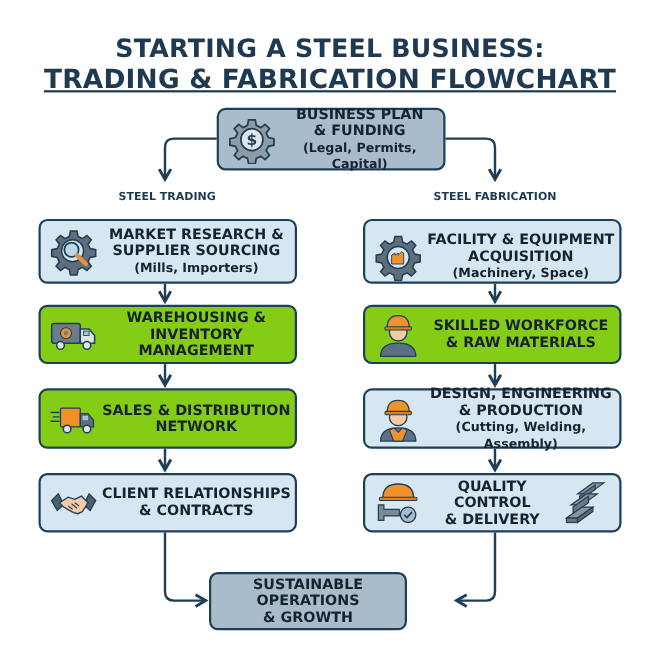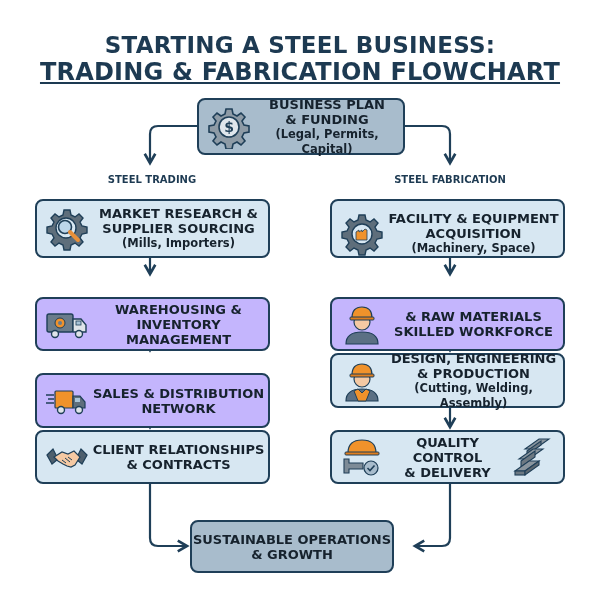--- a/index.html
+++ b/index.html
@@ -12,21 +12,21 @@
     color: #1d3a52; font-weight: bold; font-size: 23px; letter-spacing: 0.2px;
   }
   #title-1 { top: 32px; }
   #title-2 { top: 58px; font-size: 24px; text-decoration: underline; }
   svg.connectors { position: absolute; left: 0; top: 0; width: 600px; height: 600px; }
   .box {
     position: absolute; box-sizing: border-box; border: 2px solid #1f3f58; border-radius: 8px;
     display: flex; align-items: center;
   }
   .box.light { background: #d7e7f2; }
-  .box.gray { background: #c4b5fd; margin-top: 20px; }
+  .box.gray { background: #84cc16; }
   .box.steel { background: #a8bccc; }
   .box .text {
     flex: 1; text-align: center; color: #16222d; font-weight: bold; font-size: 13px; line-height: 15px;
   }
   .box .text .sub { font-weight: bold; font-size: 11.5px; line-height: 15px; display: block; }
   .box .text .main { display: block; }
   .icon { width: 44px; height: 44px; margin-left: 8px; flex: 0 0 auto; }
   .icon svg { width: 44px; height: 44px; display: block; }
   .section-title {
     position: absolute; color: #1d3a52; font-weight: bold; font-size: 10px; text-align: center; width: 240px;
@@ -162,22 +162,22 @@
 <div class="box gray" style="left:330px; top:277px; width:235px; height:54px;">
   <div class="icon">
     <svg viewBox="0 0 44 44">
       <path d="M6,42 q0,-12 16,-12 q16,0 16,12 z" fill="#5b7084" stroke="#1f3f58" stroke-width="1.2"></path>
       <circle cx="22" cy="20" r="8" fill="#f5c9a3" stroke="#1f3f58" stroke-width="1.2"></circle>
       <path d="M12,16 q0,-11 10,-11 q10,0 10,11 z" fill="#f0922b" stroke="#1f3f58" stroke-width="1.2"></path>
       <rect x="10" y="15" width="24" height="3" rx="1" fill="#e07e1e" stroke="#1f3f58" stroke-width="1"></rect>
     </svg>
   </div>
   <div class="text">
+    <span class="main">SKILLED WORKFORCE</span>
     <span class="main">&amp; RAW MATERIALS</span>
-    <span class="main">SKILLED WORKFORCE</span>
   </div>
 </div>
 
 <div class="box light" style="left:330px; top:353px; width:235px; height:55px;">
   <div class="icon">
     <svg viewBox="0 0 44 44">
       <path d="M6,42 q0,-12 16,-12 q16,0 16,12 z" fill="#5b7084" stroke="#1f3f58" stroke-width="1.2"></path>
       <path d="M14,32 l4,10 h8 l4,-10 l-4,-2 l-4,4 l-4,-4 z" fill="#f0922b" stroke="#1f3f58" stroke-width="1"></path>
       <circle cx="22" cy="20" r="8" fill="#f5c9a3" stroke="#1f3f58" stroke-width="1.2"></circle>
       <path d="M12,16 q0,-11 10,-11 q10,0 10,11 z" fill="#f0922b" stroke="#1f3f58" stroke-width="1.2"></path>
@@ -213,18 +213,18 @@
         <path d="M8,24 l14,-10 h10 l-14,10 z"></path>
         <path d="M10,26 l14,-10 v6 l-14,10 z" fill="#6c7882"></path>
         <path d="M4,36 l14,-10 h10 l-14,10 z"></path>
         <rect x="4" y="36" width="10" height="4" fill="#6c7882"></rect>
         <path d="M14,36 l14,-10 v4 l-14,10 z" fill="#5c6770"></path>
       </g>
     </svg>
   </div>
 </div>
 
-<div class="box steel" style="left:190px; top:520px; width:204px; height:53px;">
+<div class="box steel" style="left:190px; top:520px; width:180px; height:53px;">
   <div class="text">
     <span class="main">SUSTAINABLE OPERATIONS</span>
     <span class="main">&amp; GROWTH</span>
   </div>
 </div>
 
 </body></html>

